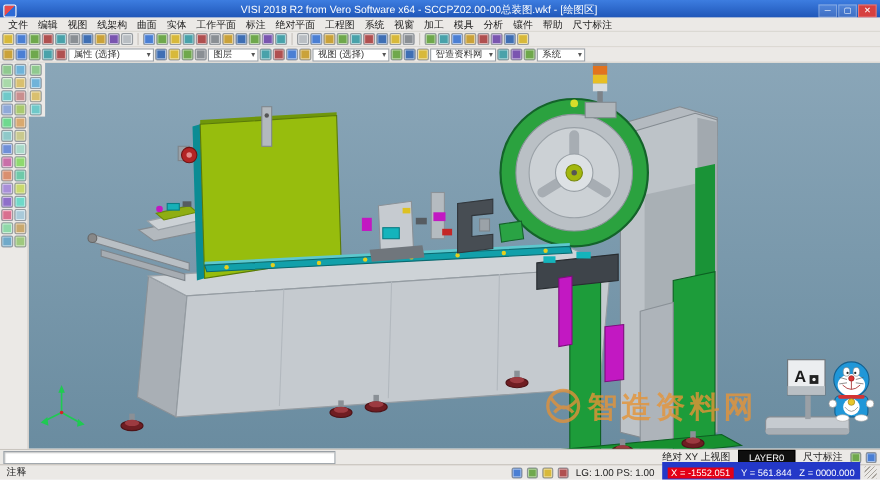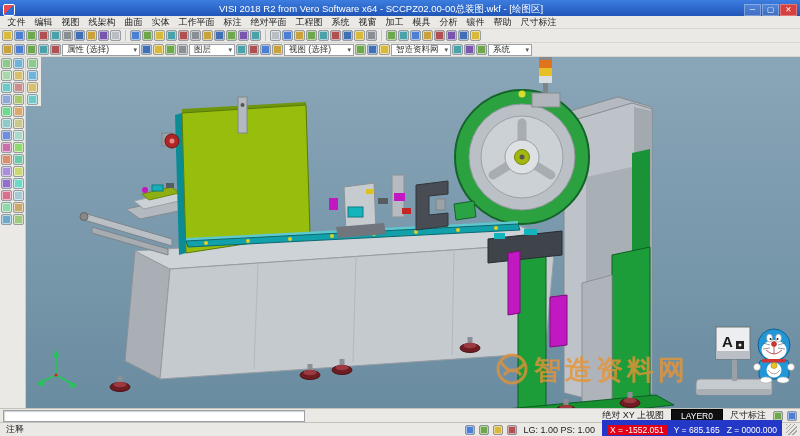--- a/index.html
+++ b/index.html
@@ -394,19 +394,19 @@
   <div class="status-b">
     <span class="status-field">注释</span>
     <span class="spacer"></span>
     <span class="mini-icon" style="background: rgb(74, 127, 212);"></span>
       <span class="mini-icon" style="background: rgb(111, 168, 76);"></span>
       <span class="mini-icon" style="background: rgb(216, 185, 58);"></span>
       <span class="mini-icon" style="background: rgb(176, 80, 80);"></span>
     <span class="status-field">LG: 1.00  PS: 1.00</span>
     <span class="coord-panel">
       <span class="coord-x">X = -1552.051</span>
-      <span>Y = 685.165</span>
+      <span>Y = 561.844</span>
       <span>Z = 0000.000</span>
     </span>
     <span class="grip"></span>
   </div>
 
 </div>
 
 </body></html>

